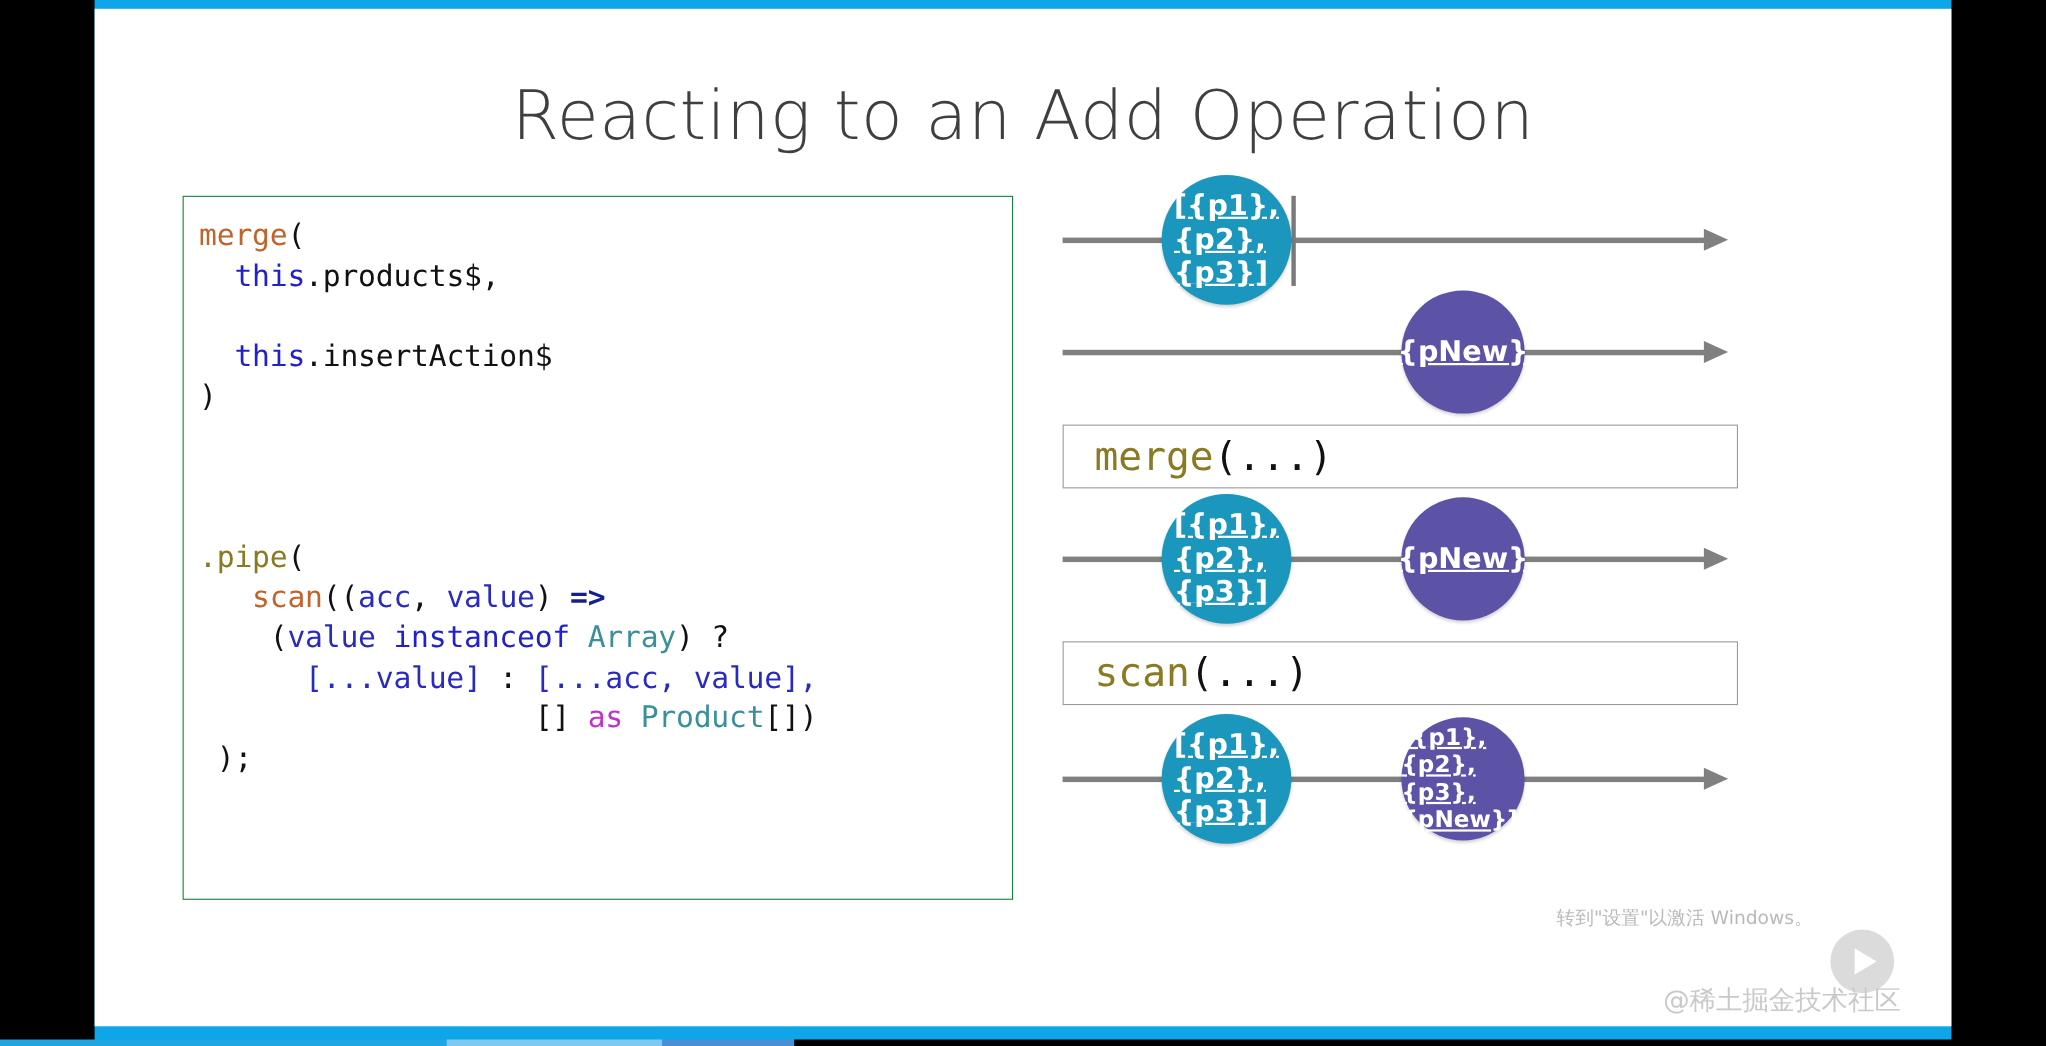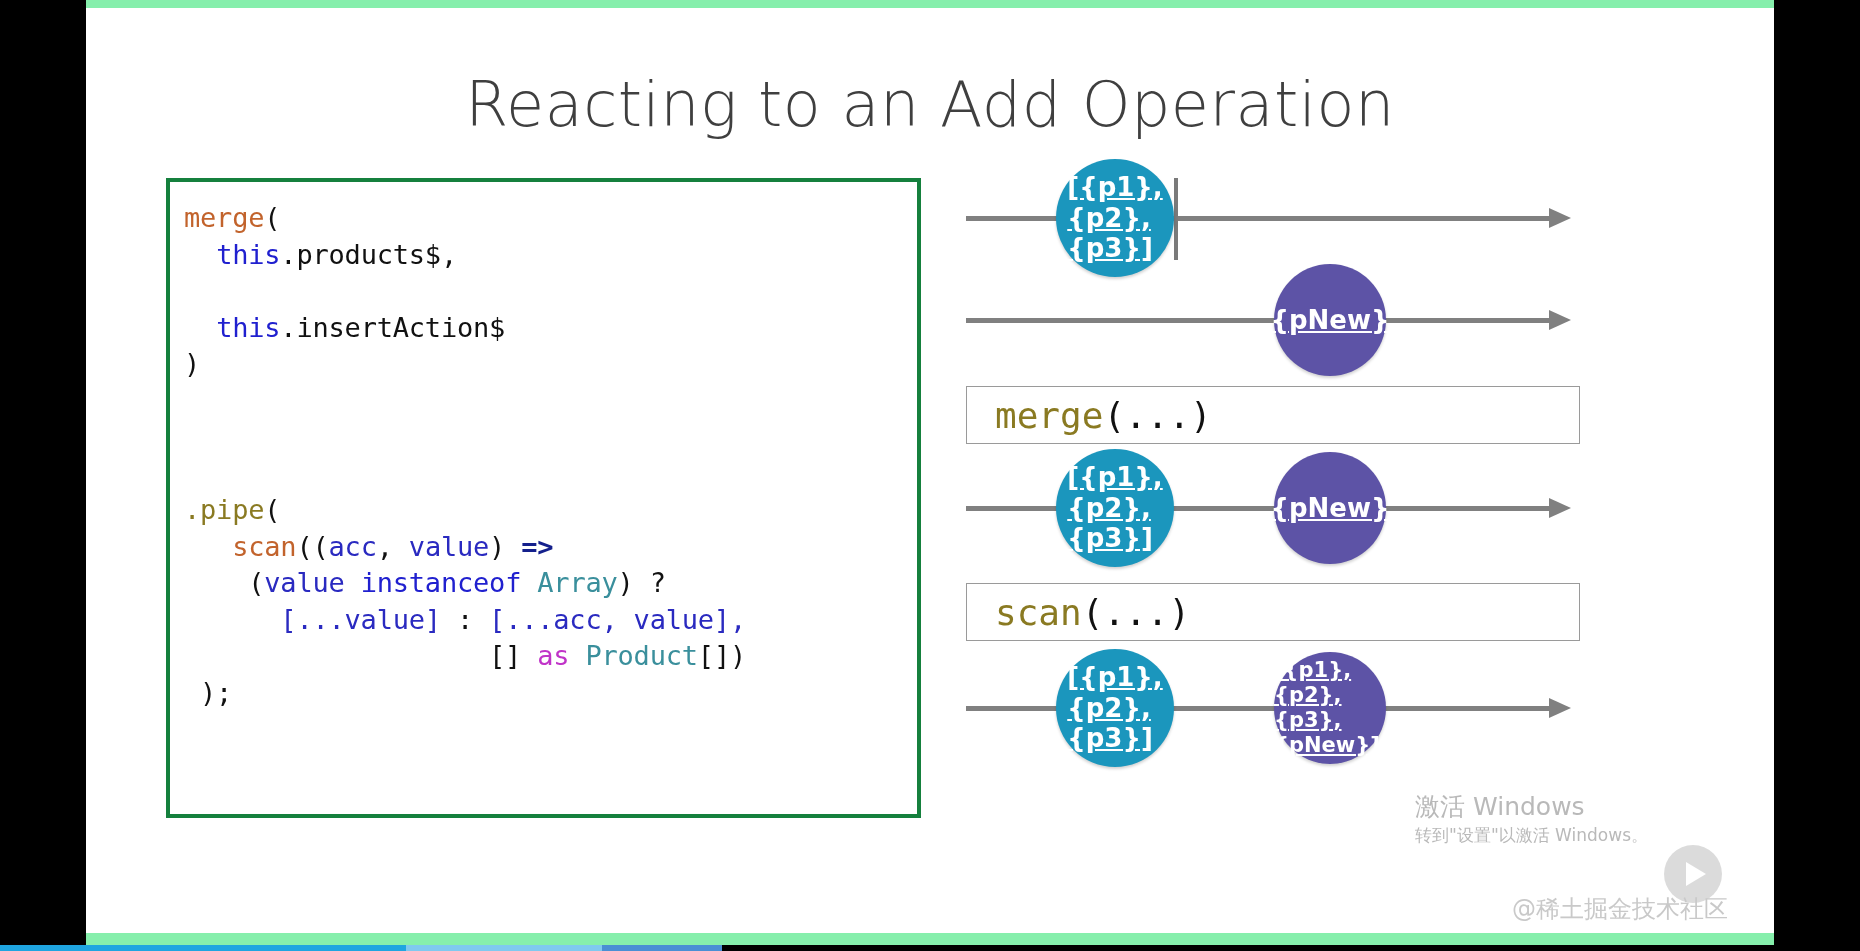--- a/index.html
+++ b/index.html
@@ -5,21 +5,21 @@
   * { box-sizing: border-box; margin: 0; padding: 0; }
   html, body {
     width: 1860px; height: 951px;
     background: #000;
     font-family: "Liberation Sans", sans-serif;
     overflow: hidden;
   }
   #screen {
     position: relative;
     width: 1860px; height: 951px;
-    background: #86efac;
+    background: #0ea5e9;
   }
 
   
   .bar-left  { position: absolute; left: 0;   top: 0; width: 86px;  height: 951px; background: #000; }
   .bar-right { position: absolute; right: 0;  top: 0; width: 86px;  height: 951px; background: #000; }
 
   
   #slide {
     position: absolute;
     left: 86px; top: 8px;
@@ -40,21 +40,21 @@
     color: #3f3f3f;
     white-space: nowrap;
   }
 
   
   #code-panel {
     position: absolute;
     left: 80px; top: 170px;
     width: 755px; height: 640px;
     background: #ffffff;
-    border: 4px solid #15803d;
+    border: 1px solid #15803d;
     padding: 18px 14px 14px 14px;
   }
   #code {
     font-family: "DejaVu Sans Mono", monospace;
     font-size: 27px;
     line-height: 36.5px;
     white-space: pre;
     color: #111111;
     letter-spacing: -0.2px;
   }
@@ -254,21 +254,20 @@
       <div class="marble teal" style="left: 90px; top: 491px; width: 118px; height: 118px; font-size: 26px;">[{p1},
 {p2},
 {p3}]</div>
       <div class="marble purple" style="left: 308px; top: 494px; width: 112px; height: 112px; font-size: 21px;">[{p1},
 {p2}, {p3},
 {pNew}]</div>
 
     </div>
 
     <div id="watermark">
-      <div class="wm-title">激活 Windows</div>
       <div class="wm-sub">转到"设置"以激活 Windows。</div>
     </div>
 
     <div id="play-overlay">
       <div class="tri"></div>
     </div>
 
     <div id="credit">@稀土掘金技术社区</div>
 
   </div>

